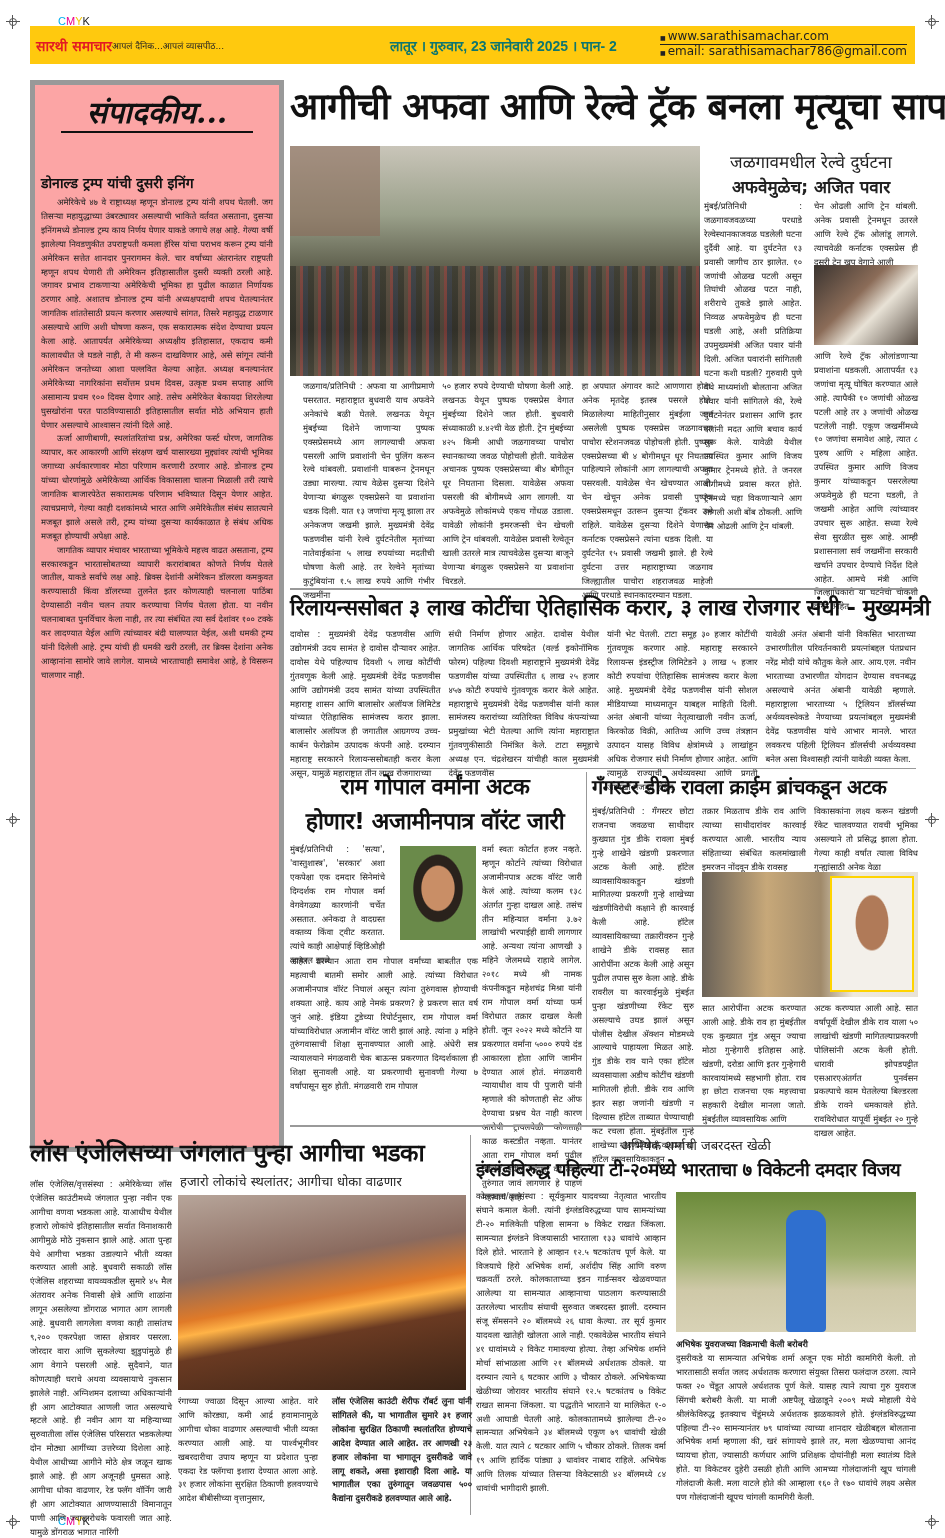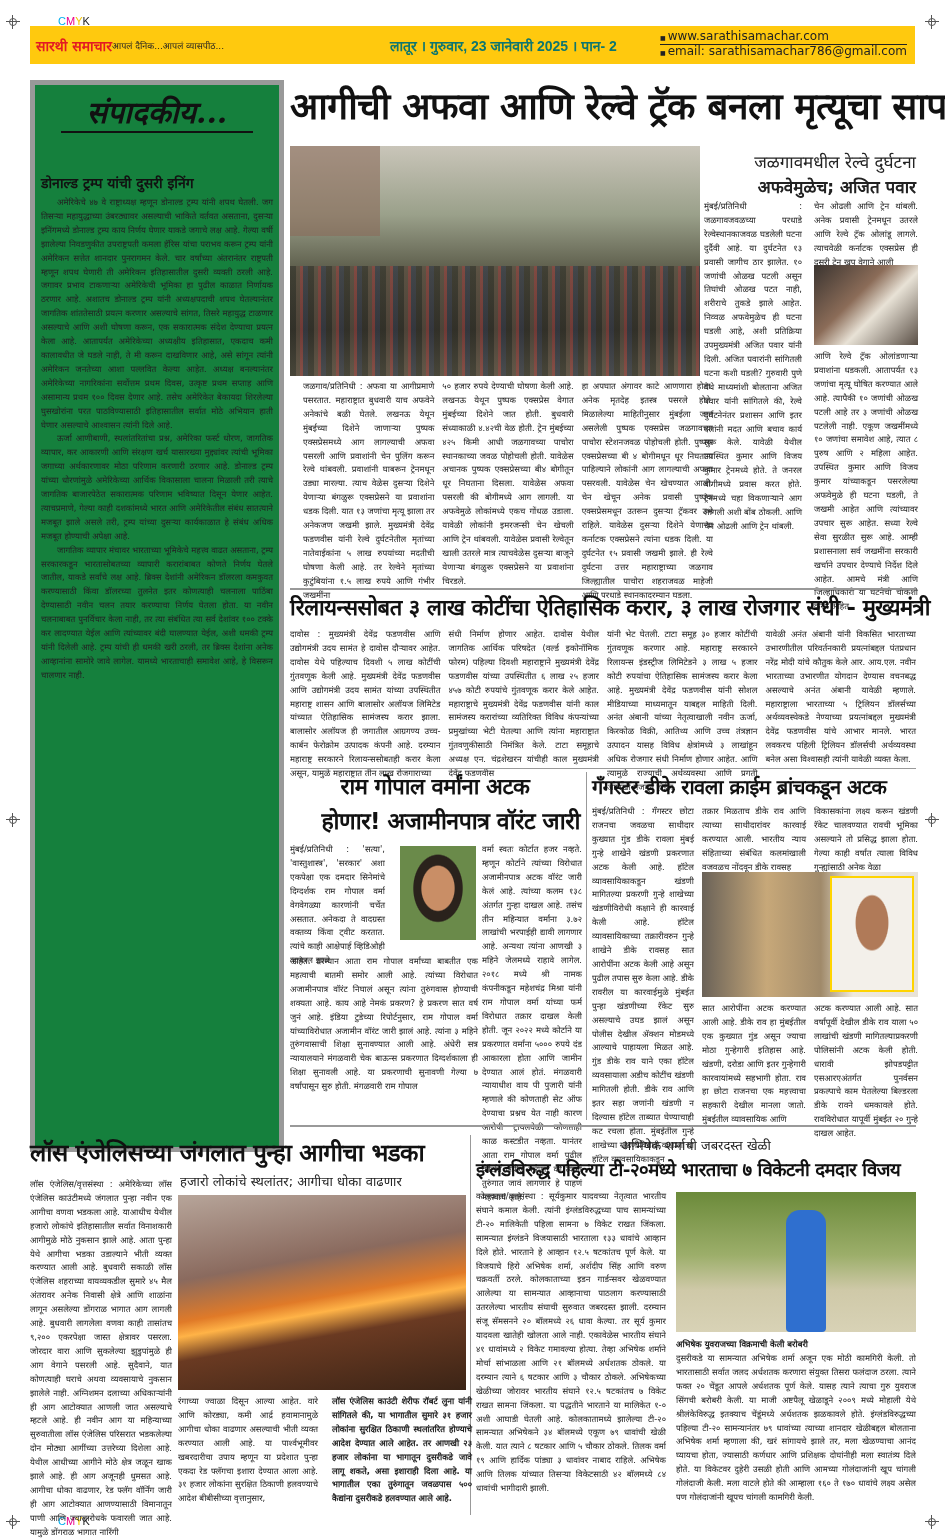--- a/index.html
+++ b/index.html
@@ -13,21 +13,21 @@
   .cmyk .c { color: #00aeef; } .cmyk .m { color: #ec008c; } .cmyk .y { color: #f2c500; } .cmyk .k { color: #222; }
 
   .masthead { position: absolute; left: 30px; top: 26px; width: 885px; height: 38px; background: #ffc90e; display: flex; align-items: center; }
   .brand { color: #e31b23; font-weight: bold; font-size: 14px; margin-left: 6px; font-family: "DejaVu Serif", serif; }
   .tagline { font-size: 9px; margin-left: 0; color: #222; }
   .dateline { position: absolute; left: 360px; font-size: 14px; font-weight: bold; color: #0f766e; font-family: "Liberation Sans Narrow", "Liberation Sans", sans-serif; }
   .contact { position: absolute; right: 8px; top: 4px; font-size: 12px; color: #222; line-height: 13px; }
   .contact div::before { content: "■ "; font-size: 6px; }
   .contact .web { border-bottom: 1px solid #222; }
 
-  .editorial { position: absolute; left: 30px; top: 80px; width: 254px; height: 1072px; border: 5px solid #999; background: #15803d; padding: 6px 6px; }
+  .editorial { position: absolute; left: 30px; top: 80px; width: 254px; height: 1072px; border: 5px solid #999; background: #fca5a5; padding: 6px 6px; }
   .ed-title { font-family: "DejaVu Serif", serif; font-style: italic; font-weight: bold; font-size: 30px; text-align: center; border-bottom: 2px solid #111; margin: 4px 20px 6px; line-height: 36px; }
   .ed-headline { font-size: 14px; font-weight: bold; margin-bottom: 4px; margin-top: 40px; }
   .body-text { font-size: 8.4px; line-height: 13.9px; text-align: justify; color: #222; }
   .body-text p { text-indent: 16px; }
 
   .hl-big { font-family: "DejaVu Sans", sans-serif; font-weight: 900; letter-spacing: -0.5px; color: #111; white-space: nowrap; }
   .photo { position: absolute; overflow: hidden; }
   .cols { display: flex; gap: 8px; }
   .col { flex: 1; }
   .rule { position: absolute; background: #999; }
@@ -83,21 +83,21 @@
     <div style="position:absolute;left:0;top:0;width:90px;height:90px;background:#8a6a5a;opacity:.6;"></div>
     <div style="position:absolute;left:0;top:120px;width:410px;height:110px;background:repeating-linear-gradient(90deg,#2a2822 0 6px,#5b4a3e 6px 10px,#9b3b3b 10px 13px,#2e3448 13px 18px);opacity:.55;"></div>
   </div>
   <div class="abs body-text" style="left:303px;top:380px;width:410px;">
     <div class="cols">
       <div class="col">जळगाव/प्रतिनिधी : अफवा या आगीप्रमाणे पसरतात. महाराष्ट्रात बुधवारी याच अफवेने अनेकांचे बळी घेतले. लखनऊ येथून मुंबईच्या दिशेने जाणाऱ्या पुष्पक एक्सप्रेसमध्ये आग लागल्याची अफवा पसरली आणि प्रवाशांनी चेन पुलिंग करून रेल्वे थांबवली. प्रवाशांनी घाबरून ट्रेनमधून उड्या मारल्या. त्याच वेळेस दुसऱ्या दिशेने येणाऱ्या बंगळुरू एक्सप्रेसने या प्रवाशांना धडक दिली. यात १३ जणांचा मृत्यू झाला तर अनेकजण जखमी झाले. मुख्यमंत्री देवेंद्र फडणवीस यांनी रेल्वे दुर्घटनेतील मृतांच्या नातेवाईकांना ५ लाख रुपयांच्या मदतीची घोषणा केली आहे. तर रेल्वेने मृतांच्या कुटुंबियांना १.५ लाख रुपये आणि गंभीर जखमींना</div>
       <div class="col">५० हजार रुपये देण्याची घोषणा केली आहे. लखनऊ येथून पुष्पक एक्सप्रेस वेगात मुंबईच्या दिशेने जात होती. बुधवारी संध्याकाळी ४.४२ची वेळ होती. ट्रेन मुंबईच्या ४२५ किमी आधी जळगावच्या पाचोरा स्थानकाच्या जवळ पोहोचली होती. यावेळेस अचानक पुष्पक एक्सप्रेसच्या बी४ बोगीतून धूर निघताना दिसला. यावेळेस अफवा पसरली की बोगीमध्ये आग लागली. या अफवेमुळे लोकांमध्ये एकच गोंधळ उडाला. यावेळी लोकांनी इमरजन्सी चेन खेचली आणि ट्रेन थांबवली. यावेळेस प्रवासी रेल्वेतून खाली उतरले मात्र त्याचवेळेस दुसऱ्या बाजूने येणाऱ्या बंगळुरू एक्सप्रेसने या प्रवाशांना चिरडले.</div>
       <div class="col">हा अपघात अंगावर काटे आणणारा होता. अनेक मृतदेह इतस्त्र पसरले होते. मिळालेल्या माहितीनुसार मुंबईला जात असलेली पुष्पक एक्सप्रेस जळगावच्या पाचोरा स्टेशनजवळ पोहोचली होती. पुष्पक एक्सप्रेसच्या बी ४ बोगीमधून धूर निघताना पाहिल्याने लोकांनी आग लागल्याची अफवा पसरवली. यावेळेस चेन खेचण्यात आली. चेन खेचून अनेक प्रवासी पुष्पक एक्सप्रेसमधून उतरून दुसऱ्या ट्रॅकवर उभे राहिले. यावेळेस दुसऱ्या दिशेने येणाऱ्या कर्नाटक एक्सप्रेसने त्यांना धडक दिली. या दुर्घटनेत १५ प्रवासी जखमी झाले. ही रेल्वे दुर्घटना उत्तर महाराष्ट्राच्या जळगाव जिल्ह्यातील पाचोरा शहराजवळ माहेजी आणि परधाडे स्थानकादरम्यान घडला.</div>
     </div>
   </div>
-  <div class="abs" style="left:706px;top:150px;width:210px;text-align:right;font-size:17px;line-height:25px;color:#222;">
+  <div class="abs" style="left:706px;top:150px;width:210px;text-align:center;font-size:17px;line-height:25px;color:#222;">
     <div>जळगावमधील रेल्वे दुर्घटना</div>
     <div class="sub">अफवेमुळेच; अजित पवार</div>
   </div>
   <div class="abs body-text" style="left:704px;top:200px;width:98px;">मुंबई/प्रतिनिधी : जळगावजवळच्या परधाडे रेल्वेस्थानकाजवळ घडलेली घटना दुर्दैवी आहे. या दुर्घटनेत १३ प्रवासी जागीच ठार झालेत. १० जणांची ओळख पटली असून तिघांची ओळख पटत नाही, शरीराचे तुकडे झाले आहेत. निव्वळ अफवेमुळेच ही घटना घडली आहे, अशी प्रतिक्रिया उपमुख्यमंत्री अजित पवार यांनी दिली. अजित पवारांनी सांगितली घटना कशी घडली? गुरुवारी पुणे येथे माध्यमांशी बोलताना अजित पवार यांनी सांगितले की, रेल्वे दुर्घटनेनंतर प्रशासन आणि इतर दलांनी मदत आणि बचाव कार्य सुरू केले. यावेळी येथील उपस्थित कुमार आणि विजय कुमार ट्रेनमध्ये होते. ते जनरल बोगीमध्ये प्रवास करत होते. ट्रेनमध्ये चहा विकणाऱ्याने आग लागली अशी बोंब ठोकली. आणि चेन ओढली आणि ट्रेन थांबली.</div>
   <div class="abs body-text" style="left:814px;top:200px;width:104px;">चेन ओढली आणि ट्रेन थांबली. अनेक प्रवासी ट्रेनमधून उतरले आणि रेल्वे ट्रॅक ओलांडू लागले. त्याचवेळी कर्नाटक एक्सप्रेस ही दुसरी ट्रेन खूप वेगाने आली</div>
   <div class="photo" style="left:814px;top:265px;width:104px;height:80px;background:linear-gradient(135deg,#3a3430,#8b6c58 40%,#e8e2d6 60%,#5a4f46);"></div>
   <div class="abs body-text" style="left:814px;top:350px;width:104px;">आणि रेल्वे ट्रॅक ओलांडणाऱ्या प्रवाशांना धडकली. आतापर्यंत १३ जणांचा मृत्यू घोषित करण्यात आले आहे. त्यापैकी १० जणांची ओळख पटली आहे तर ३ जणांची ओळख पटलेली नाही. एकूण जखमींमध्ये १० जणांचा समावेश आहे, त्यात ८ पुरुष आणि २ महिला आहेत. उपस्थित कुमार आणि विजय कुमार यांच्याकडून पसरलेल्या अफवेमुळे ही घटना घडली, ते जखमी आहेत आणि त्यांच्यावर उपचार सुरू आहेत. सध्या रेल्वे सेवा सुरळीत सुरू आहे. आम्ही प्रशासनाला सर्व जखमींना सरकारी खर्चाने उपचार देण्याचे निर्देश दिले आहेत. आमचे मंत्री आणि जिल्हाधिकारी या घटनेची चौकशी करत आहेत.</div>
 </section>
 
 <div class="rule" style="left:290px;top:588px;width:626px;height:2px;"></div>
@@ -112,31 +112,31 @@
       <div class="col">यावेळी अनंत अंबानी यांनी विकसित भारताच्या उभारणीतील परिवर्तनकारी प्रयत्नांबद्दल पंतप्रधान नरेंद्र मोदी यांचे कौतुक केले आर. आय.एल. नवीन भारताच्या उभारणीत योगदान देण्यास वचनबद्ध असल्याचे अनंत अंबानी यावेळी म्हणाले. महाराष्ट्राला भारताच्या ५ ट्रिलियन डॉलर्सच्या अर्थव्यवस्थेकडे नेण्याच्या प्रयत्नांबद्दल मुख्यमंत्री देवेंद्र फडणवीस यांचे आभार मानले. भारत लवकरच पहिली ट्रिलियन डॉलर्सची अर्थव्यवस्था बनेल असा विश्वासही त्यांनी यावेळी व्यक्त केला.</div>
     </div>
   </div>
 </section>
 
 <div class="rule" style="left:290px;top:768px;width:626px;height:1px;"></div>
 <div class="rule" style="left:586px;top:772px;width:1px;height:348px;"></div>
 
 <section>
   <h2 class="abs hl-big" style="left:290px;top:772px;width:290px;text-align:center;font-size:22px;line-height:30px;">राम गोपाल वर्मांना अटक</h2>
-  <h2 class="abs hl-big" style="left:290px;top:805px;width:290px;text-align:right;font-size:23px;line-height:32px;">होणार! अजामीनपात्र वॉरंट जारी</h2>
+  <h2 class="abs hl-big" style="left:290px;top:805px;width:290px;text-align:center;font-size:23px;line-height:32px;">होणार! अजामीनपात्र वॉरंट जारी</h2>
   <div class="abs body-text" style="left:290px;top:843px;width:95px;">मुंबई/प्रतिनिधी : 'सत्या', 'वास्तुशास्त्र', 'सरकार' अशा एकपेक्षा एक दमदार सिनेमांचे दिग्दर्शक राम गोपाल वर्मा वेगवेगळ्या कारणांनी चर्चेत असतात. अनेकदा ते वादग्रस्त वक्तव्य किंवा ट्वीट करतात. त्यांचे काही आक्षेपार्ह व्हिडिओही व्हायरल झाले</div>
   <div class="photo" style="left:400px;top:846px;width:76px;height:94px;background:radial-gradient(ellipse at 50% 45%,#c98e66 0 30%,#2a221c 32% 45%,#6a8a4a 47% 100%);"></div>
   <div class="abs body-text" style="left:290px;top:955px;width:188px;">आहेत. दरम्यान आता राम गोपाल वर्मांच्या बाबतीत एक महत्वाची बातमी समोर आली आहे. त्यांच्या विरोधात अजामीनपात्र वॉरंट निघालं असून त्यांना तुरुंगवास होण्याची शक्यता आहे. काय आहे नेमकं प्रकरण? हे प्रकरण सात वर्ष जुनं आहे. इंडिया टुडेच्या रिपोर्टनुसार, राम गोपाल वर्मा यांच्याविरोधात अजामीन वॉरंट जारी झालं आहे. त्यांना ३ महिने तुरुंगवासाची शिक्षा सुनावण्यात आली आहे. अंधेरी सत्र न्यायालयाने मंगळवारी चेक बाऊन्स प्रकरणात दिग्दर्शकाला ही शिक्षा सुनावली आहे. या प्रकरणाची सुनावणी गेल्या ७ वर्षांपासून सुरु होती. मंगळवारी राम गोपाल</div>
   <div class="abs body-text" style="left:482px;top:843px;width:100px;">वर्मा स्वतः कोर्टात हजर नव्हते. म्हणून कोर्टाने त्यांच्या विरोधात अजामीनपात्र अटक वॉरंट जारी केलं आहे. त्यांच्या कलम १३८ अंतर्गत गुन्हा दाखल आहे. तसंच तीन महिन्यात वर्मांना ३.७२ लाखांची भरपाईही द्यावी लागणार आहे. अन्यथा त्यांना आणखी ३ महिने जेलमध्ये राहावे लागेल. २०१८ मध्ये श्री नामक कंपनीकडून महेशचंद्र मिश्रा यांनी राम गोपाल वर्मा यांच्या फर्म विरोधात तक्रार दाखल केली होती. जून २०२२ मध्ये कोर्टाने या प्रकरणात वर्मांना ५००० रुपये दंड आकारला होता आणि जामीन देण्यात आलं होतं. मंगळवारी न्यायाधीश वाय पी पुजारी यांनी म्हणाले की कोणताही सेट ऑफ देण्याचा प्रश्नच येत नाही कारण आरोपी ट्रायलवेळी कोणताही काळ कस्टडीत नव्हता. यानंतर आता राम गोपाल वर्मा पुढील कोर्टात अपील करणार की त्यांना तुरुंगात जावं लागणार हे पाहणं महत्वाचं आहे.</div>
 </section>
 
 <section>
   <h2 class="abs hl-big" style="left:592px;top:772px;width:324px;font-size:20px;line-height:30px;">गॅंगस्टर डीके रावला क्राईम ब्रांचकडून अटक</h2>
   <div class="abs body-text" style="left:592px;top:805px;width:102px;">मुंबई/प्रतिनिधी : गॅंगस्टर छोटा राजनचा जवळचा साथीदार कुख्यात गुंड डीके रावला मुंबई गुन्हे शाखेने खंडणी प्रकरणात अटक केली आहे. हॉटेल व्यावसायिकाकडून खंडणी मागितल्या प्रकरणी गुन्हे शाखेच्या खंडणीविरोधी कक्षाने ही कारवाई केली आहे. हॉटेल व्यावसायिकाच्या तक्रारीवरुन गुन्हे शाखेने डीके रावसह सात आरोपींना अटक केली आहे असून पुढील तपास सुरु केला आहे. डीके रावरील या कारवाईमुळे मुंबईत पुन्हा खंडणीच्या रॅकेट सुरु असल्याचे उघड झालं असून पोलीस देखील ॲक्शन मोडमध्ये आल्याचे पाहायला मिळत आहे. गुंड डीके राव याने एका हॉटेल व्यवसायाला अडीच कोटींच खंडणी मागितली होती. डीके राव आणि इतर सहा जणांनी खंडणी न दिल्यास हॉटेल ताब्यात घेण्याचाही कट रचला होता. मुंबईतील गुन्हे शाखेच्या खंडणीविरोधी कक्षाला या हॉटेल व्यावसायिकाकडून</div>
-  <div class="abs body-text" style="left:702px;top:805px;width:104px;">तक्रार मिळताच डीके राव आणि त्याच्या साथीदारांवर कारवाई करण्यात आली. भारतीय न्याय संहिताच्या संबंधित कलमांखाली वजवळच नोंदवून डीके रावसह</div>
+  <div class="abs body-text" style="left:702px;top:805px;width:104px;">तक्रार मिळताच डीके राव आणि त्याच्या साथीदारांवर कारवाई करण्यात आली. भारतीय न्याय संहिताच्या संबंधित कलमांखाली इमरजन नोंदवून डीके रावसह</div>
   <div class="abs body-text" style="left:814px;top:805px;width:104px;">विकासकांना लक्ष्य करून खंडणी रॅकेट चालवण्यात रावची भूमिका असल्याने तो प्रसिद्ध झाला होता. गेल्या काही वर्षांत त्याला विविध गुन्ह्यांसाठी अनेक वेळा</div>
   <div class="photo" style="left:702px;top:872px;width:216px;height:125px;background:linear-gradient(90deg,#6a6258 0%,#c7a879 30%,#a08a6a 55%,#efe9dd 70%,#e8e2d6 100%);">
     <div style="position:absolute;left:128px;top:4px;width:84px;height:116px;border:2px solid #ffd400;background:radial-gradient(ellipse at 50% 40%,#b07a58 0 28%,#f3f0ea 30% 100%);"></div>
   </div>
   <div class="abs body-text" style="left:702px;top:1002px;width:104px;">सात आरोपींना अटक करण्यात आली आहे. डीके राव हा मुंबईतील एक कुख्यात गुंड असून ज्याचा मोठा गुन्हेगारी इतिहास आहे. खंडणी, दरोडा आणि इतर गुन्हेगारी कारवायांमध्ये सहभागी होता. राव हा छोटा राजनचा एक महत्त्वाचा सहकारी देखील मानला जातो. मुंबईतील व्यावसायिक आणि</div>
   <div class="abs body-text" style="left:814px;top:1002px;width:104px;">अटक करण्यात आली आहे. सात वर्षांपूर्वी देखील डीके राव याला ५० लाखांची खंडणी मागितल्याप्रकरणी पोलिसांनी अटक केली होती. धारावी झोपडपट्टीत एसआरएअंतर्गत पुनर्वसन प्रकल्पाचे काम घेतलेल्या बिल्डरला डीके रावने धमकावले होते. रावविरोधात यापूर्वी मुंबईत २० गुन्हे दाखल आहेत.</div>
 </section>
 
 <div class="rule" style="left:290px;top:1125px;width:626px;height:2px;"></div>
 <div class="rule" style="left:470px;top:1135px;width:1px;height:380px;"></div>

